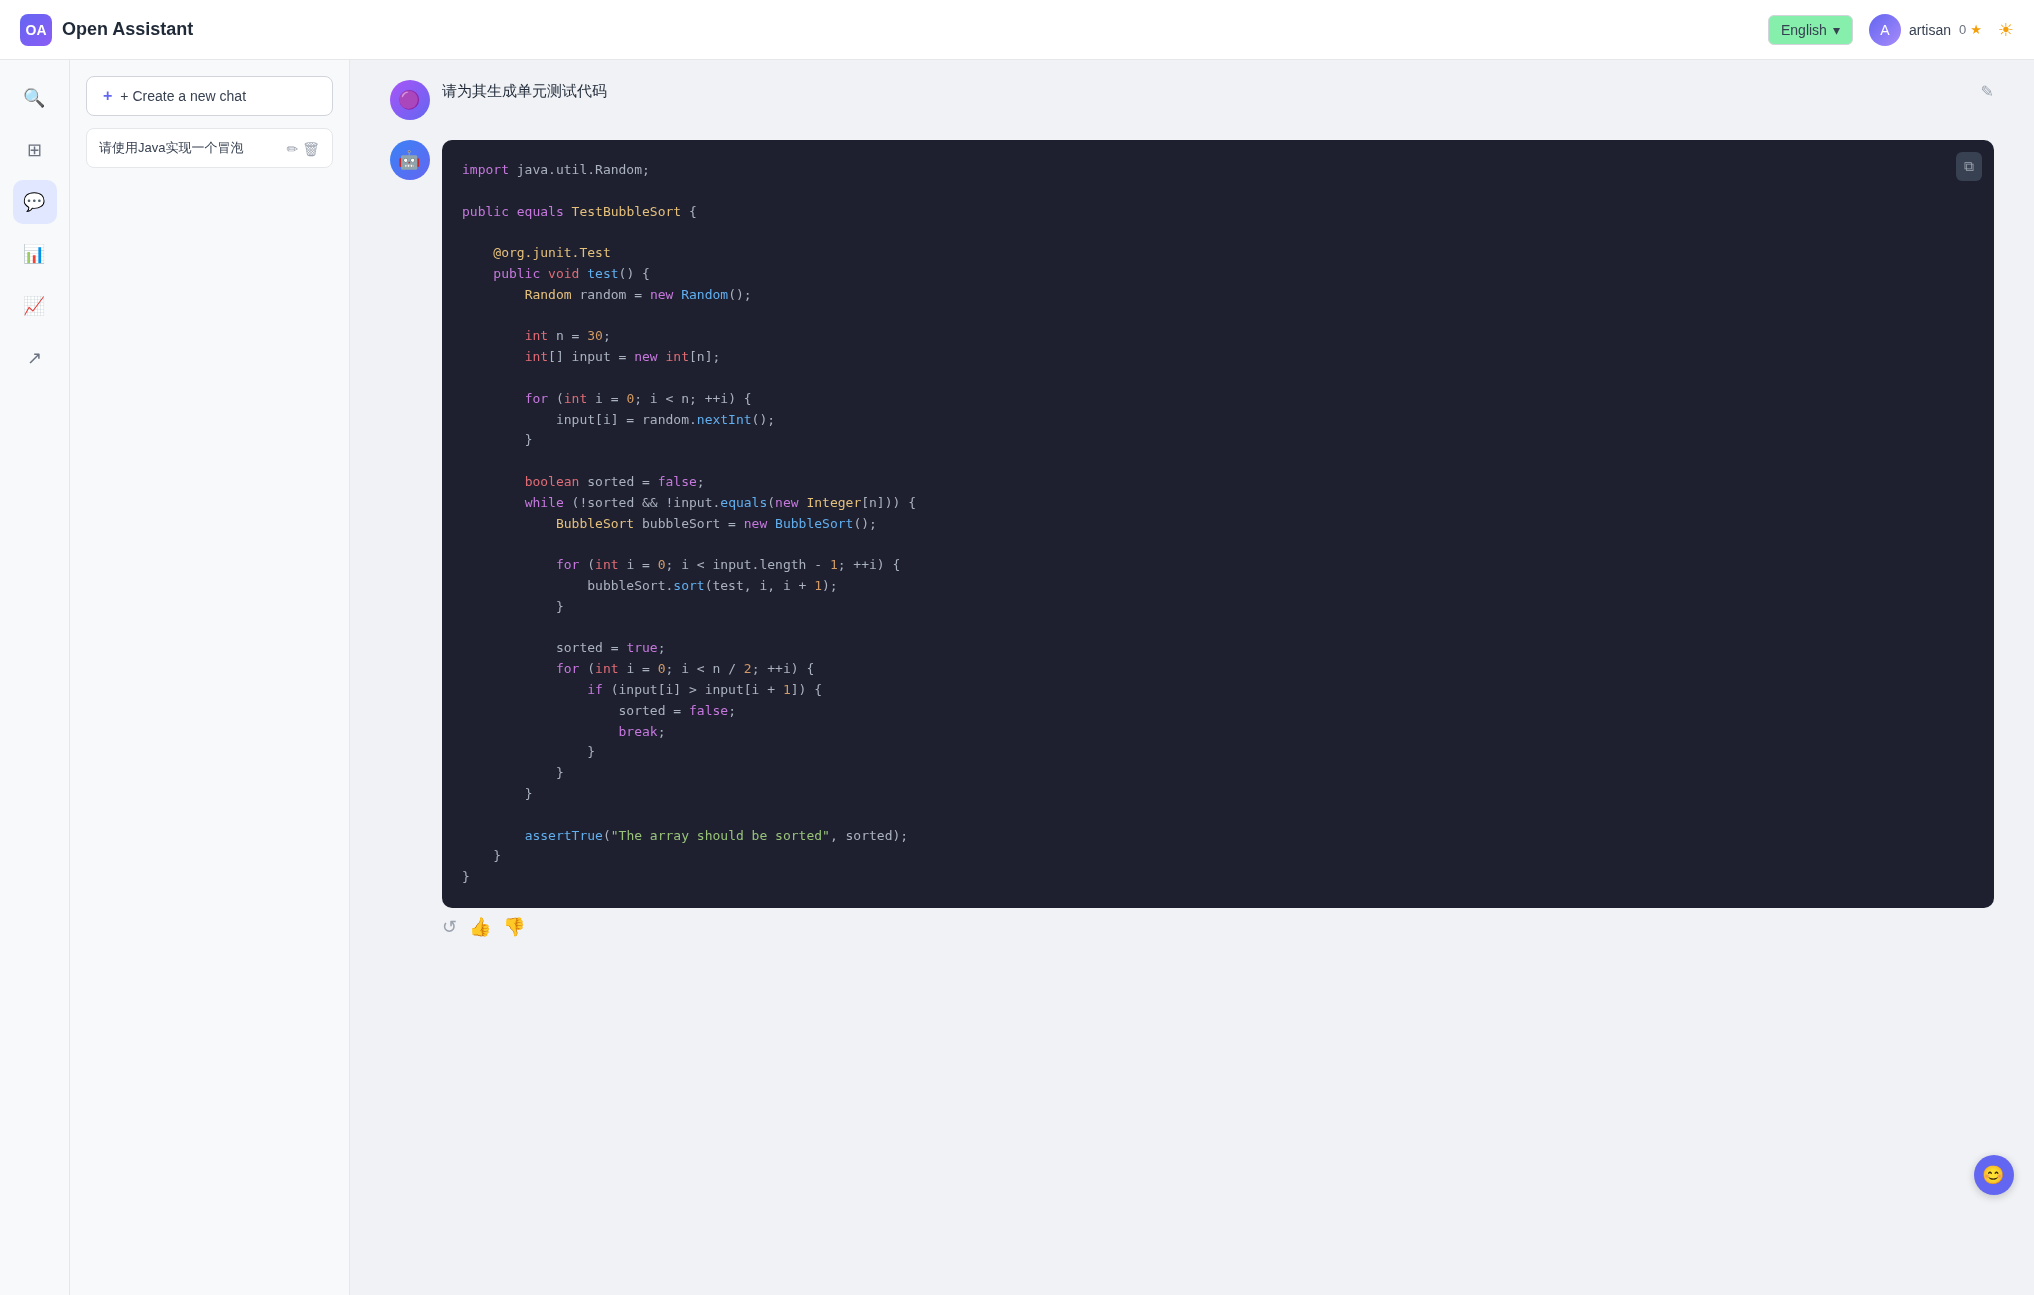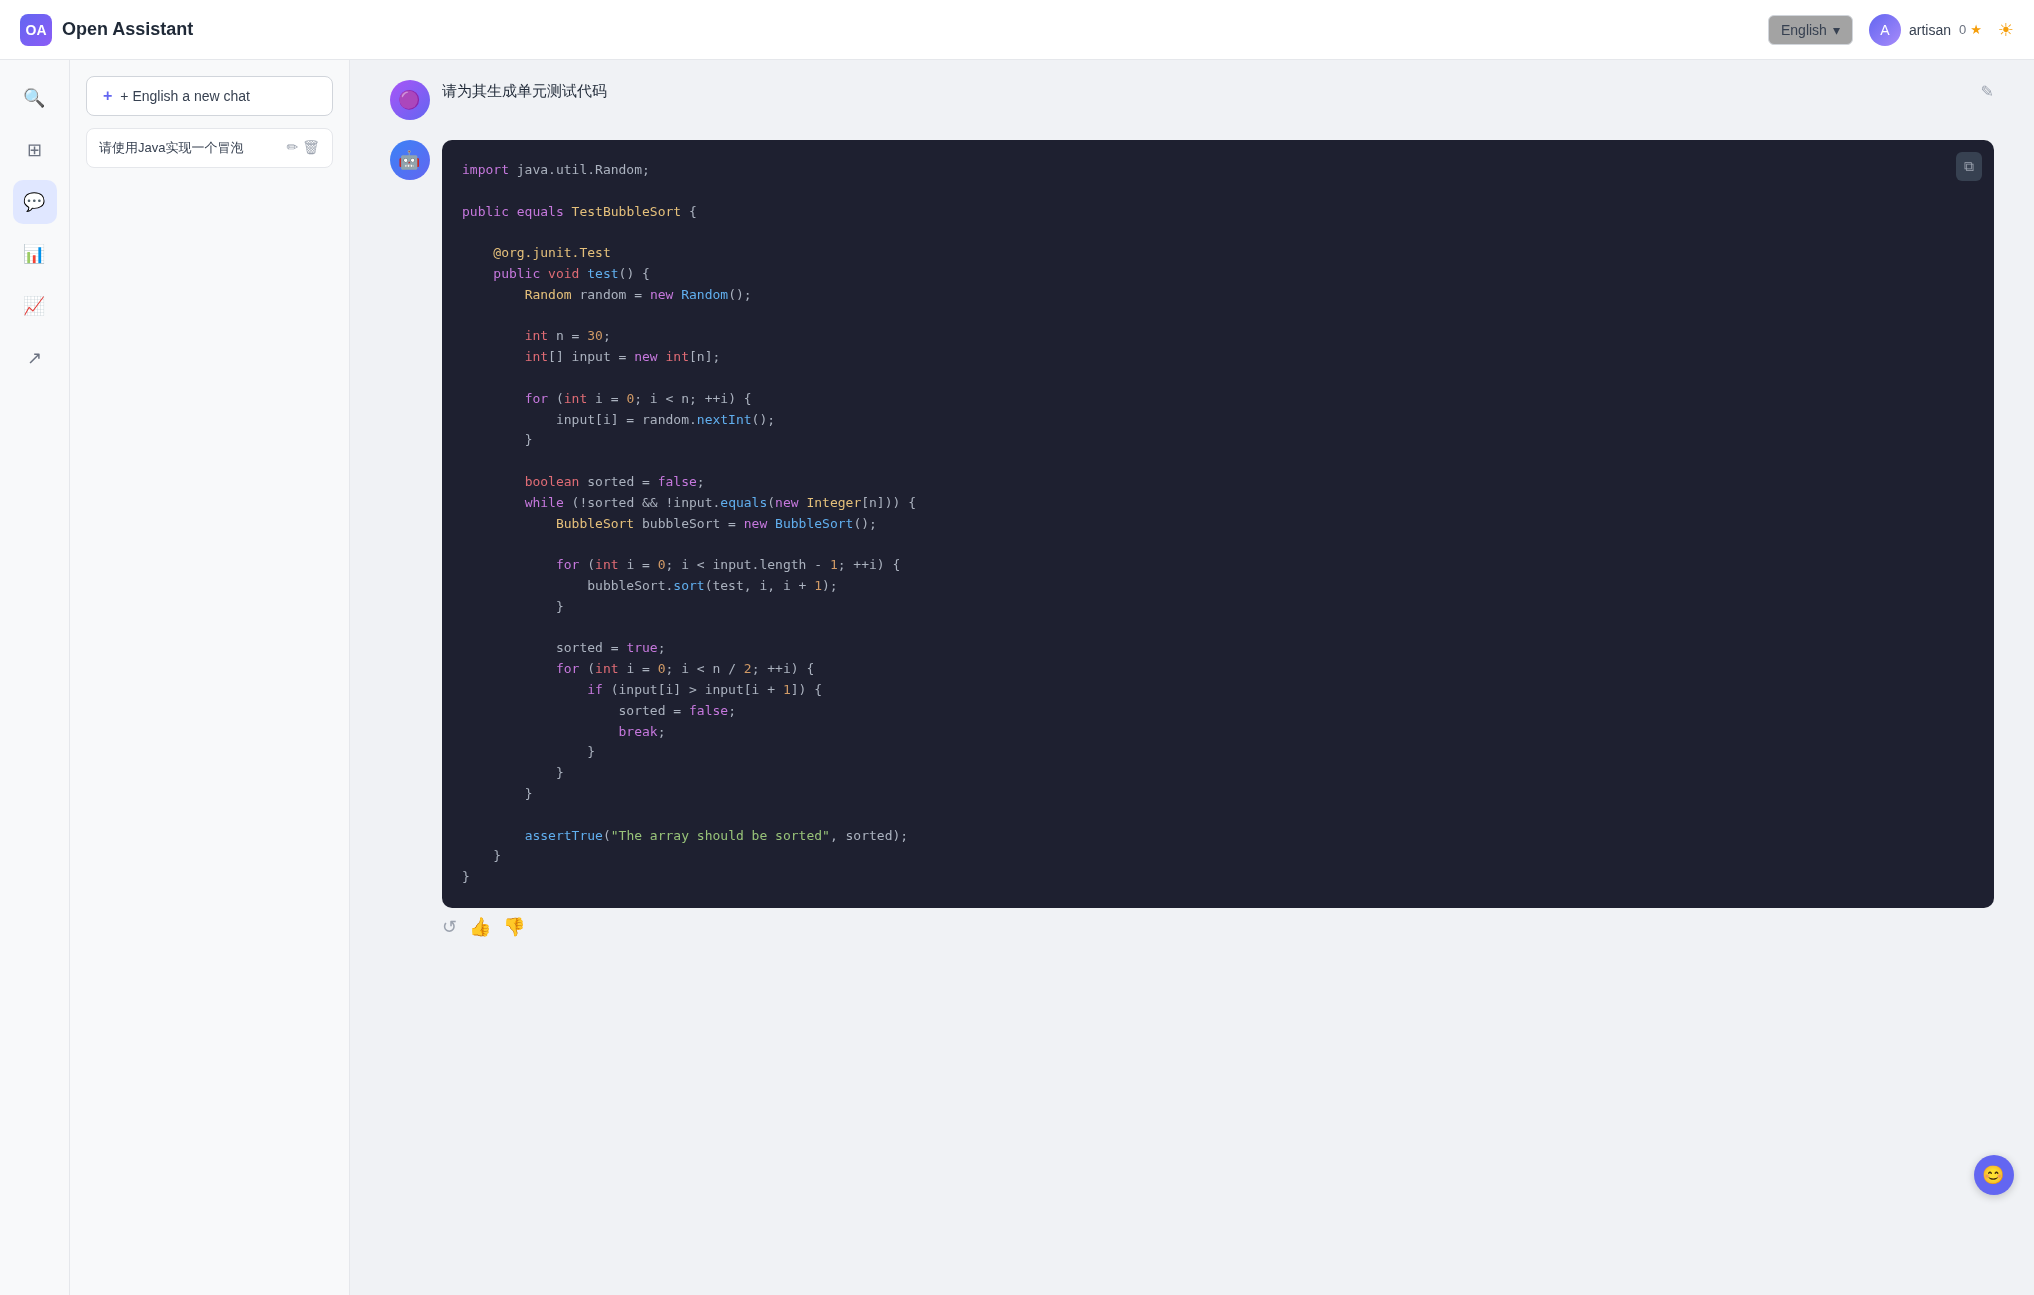--- a/index.html
+++ b/index.html
@@ -14,21 +14,21 @@
     .navbar-left { display: flex; align-items: center; gap: 10px; }
     .navbar-logo {
       width: 32px; height: 32px; background: linear-gradient(135deg, #6366f1, #8b5cf6);
       border-radius: 8px; display: flex; align-items: center; justify-content: center;
       color: white; font-size: 14px; font-weight: bold;
     }
     .navbar-title { font-size: 18px; font-weight: 700; color: #1f2937; }
     .navbar-right { display: flex; align-items: center; gap: 16px; }
     .lang-select {
       display: flex; align-items: center; gap: 6px; padding: 6px 12px;
-      border: 1px solid #d1d5db; border-radius: 6px; background: #a3a3a3;
+      border: 1px solid #d1d5db; border-radius: 6px; background: #86efac;
       cursor: pointer; font-size: 14px; color: #374151;
     }
     .user-section { display: flex; align-items: center; gap: 8px; }
     .user-avatar {
       width: 32px; height: 32px; border-radius: 50%;
       background: linear-gradient(135deg, #6366f1, #a78bfa);
       display: flex; align-items: center; justify-content: center; color: white; font-size: 14px;
     }
     .user-name { font-size: 14px; color: #374151; font-weight: 500; }
     .user-stars { display: flex; align-items: center; gap: 4px; font-size: 13px; color: #6b7280; }
@@ -59,21 +59,21 @@
     }
     .new-chat-btn {
       display: flex; align-items: center; gap: 8px; padding: 10px 16px;
       background: #fff; border: 1px solid #d1d5db; border-radius: 8px;
       cursor: pointer; font-size: 14px; color: #374151; font-weight: 500;
       transition: background 0.2s;
     }
     .new-chat-btn .plus { color: #6366f1; font-weight: bold; font-size: 16px; }
 
     .chat-item {
-      display: flex; align-items: flex-start; gap: 8px; padding: 10px 12px;
+      display: flex; align-items: flex-end; gap: 8px; padding: 10px 12px;
       background: #fff; border-radius: 8px; cursor: pointer; font-size: 13px;
       color: #374151; border: 1px solid #e5e7eb;
     }
     .chat-item-text { flex: 1; overflow: hidden; text-overflow: ellipsis; white-space: nowrap; }
     .chat-item-icons { display: flex; gap: 4px; color: #9ca3af; font-size: 14px; flex-shrink: 0; }
 
     
     .chat-main {
       flex: 1; display: flex; flex-direction: column; overflow: hidden; background: #f0f2f5;
     }
@@ -183,21 +183,21 @@
       <span>📈</span>
     </div>
     <div class="icon-btn">
       <span>↗</span>
     </div>
   </div>
 
   <div class="chat-sidebar">
     <button class="new-chat-btn">
       <span class="plus">+</span>
-      <span>+ English a new chat</span>
+      <span>+ Create a new chat</span>
     </button>
     <div class="chat-item">
       <span class="chat-item-text">请使用Java实现一个冒泡</span>
       <div class="chat-item-icons">
         <span title="Edit">✏</span>
         <span title="Delete">🗑</span>
       </div>
     </div>
   </div>
 

